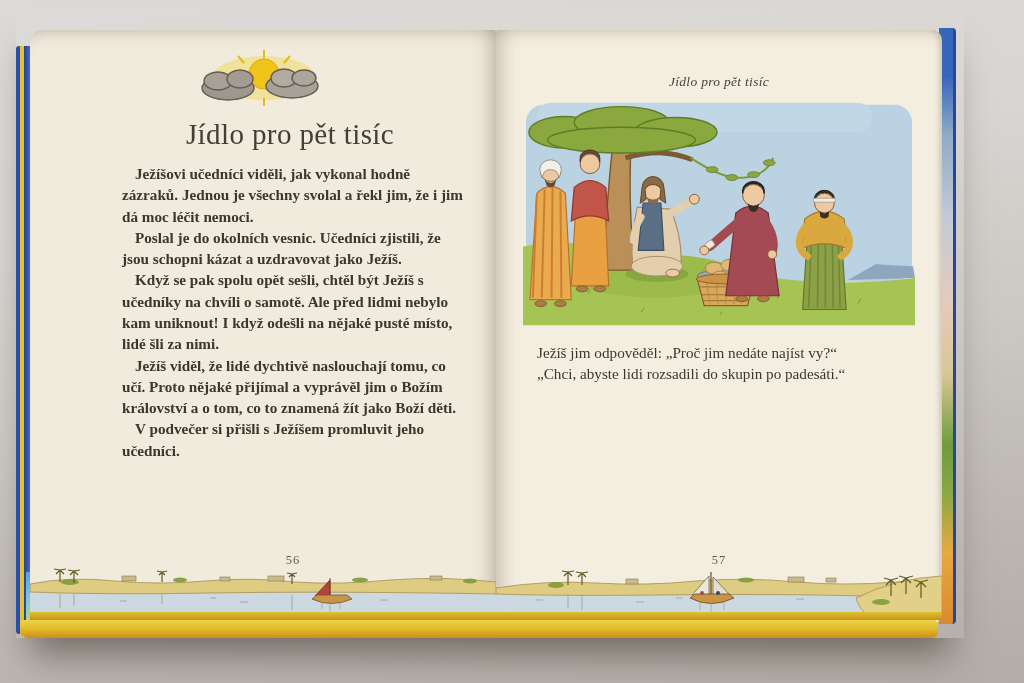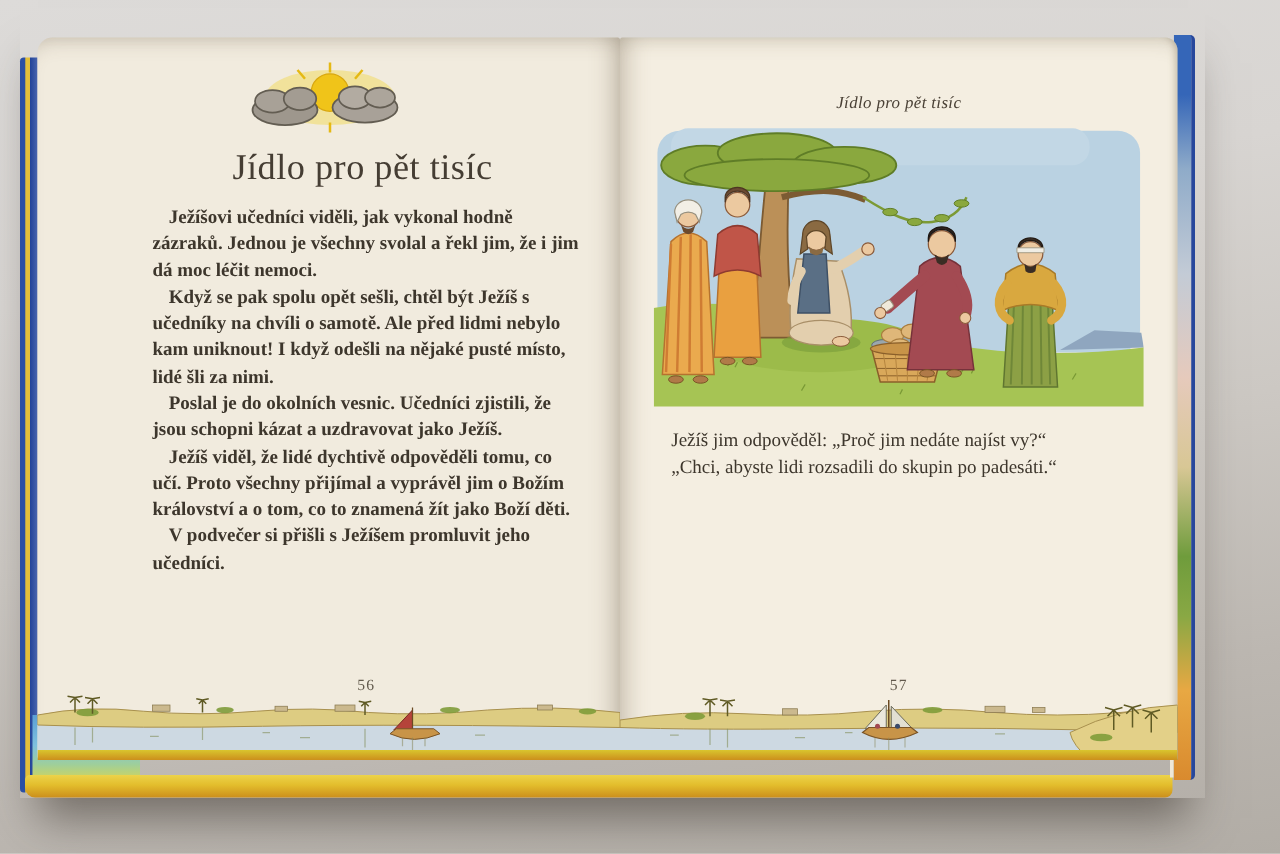--- a/index.html
+++ b/index.html
@@ -22,21 +22,21 @@
     position:absolute;left:10px;bottom:2px;width:86px;height:64px;
     background:linear-gradient(180deg,#5b9fd4 0%,#7ec0de 38%,#9fcf9a 62%,#cfd45e 80%,#e8d24a 100%);
     border-radius:0 0 0 6px;
   }
   .edge-bottom{
     position:absolute;left:4px;right:26px;bottom:0;height:18px;
     background:linear-gradient(180deg,#ecd34a 0%,#e3bd2c 45%,#cc8f1c 100%);
     border-radius:4px 2px 6px 8px;
   }
   .page{
-    position:absolute;top:24px;bottom:30px;
+    position:absolute;top:24px;bottom:18px;
   }
   .page-left{
     left:14px;width:466px;
     background:linear-gradient(100deg,#e6dfd0 0%,#f0eadc 10%,#f3edе0 40%,#f3ede0 72%,#ece5d6 100%);
     background-color:#f1ebde;
     border-radius:12px 2px 0 3px;
     box-shadow:inset -16px 0 20px -12px rgba(95,80,58,.38), inset 0 14px 16px -12px rgba(95,80,58,.25);
   }
   .page-right{
     left:480px;width:446px;
@@ -114,23 +114,23 @@
           <ellipse cx="104" cy="38" rx="26" ry="12" fill="#a8a198"></ellipse>
           <ellipse cx="96" cy="30" rx="13" ry="9" fill="#b2aba1"></ellipse>
           <ellipse cx="116" cy="30" rx="12" ry="8" fill="#aca59b"></ellipse>
         </g>
       </svg>
 
       <h1 class="chapter-title">Jídlo pro pět tisíc</h1>
 
       <div class="body-text">
         <p>Ježíšovi učedníci viděli, jak vykonal hodně zázraků. Jednou je všechny svolal a řekl jim, že i jim dá moc léčit nemoci.</p>
+        <p>Poslal je do okolních vesnic. Učedníci zjistili, že jsou schopni kázat a uzdravovat jako Ježíš.</p>
         <p>Když se pak spolu opět sešli, chtěl být Ježíš s učedníky na chvíli o samotě. Ale před lidmi nebylo kam uniknout! I když odešli na nějaké pusté místo, lidé šli za nimi.</p>
-        <p>Poslal je do okolních vesnic. Učedníci zjistili, že jsou schopni kázat a uzdravovat jako Ježíš.</p>
-        <p>Ježíš viděl, že lidé dychtivě odpověděli tomu, co učí. Proto všechny přijímal a vyprávěl jim o Božím království a o tom, co to znamená žít jako Boží děti.</p>
+        <p>Ježíš viděl, že lidé dychtivě naslouchají tomu, co učí. Proto nějaké přijímal a vyprávěl jim o Božím království a o tom, co to znamená žít jako Boží děti.</p>
         <p>V podvečer si přišli s Ježíšem promluvit jeho učedníci.</p>
       </div>
 
       <div class="pagenum">56</div>
 
       <svg class="river" viewBox="0 0 466 52" preserveAspectRatio="none">
         <defs>
           <linearGradient id="fl-edge" x1="0" y1="0" x2="0" y2="1">
             <stop offset="0" stop-color="#d9c52e"></stop>
               <stop offset="1" stop-color="#cc8f1c"></stop>

